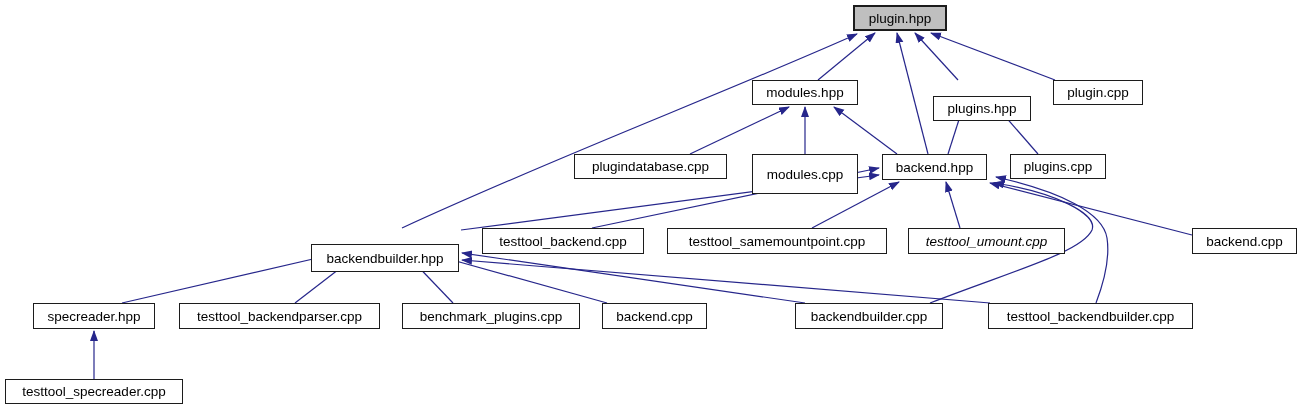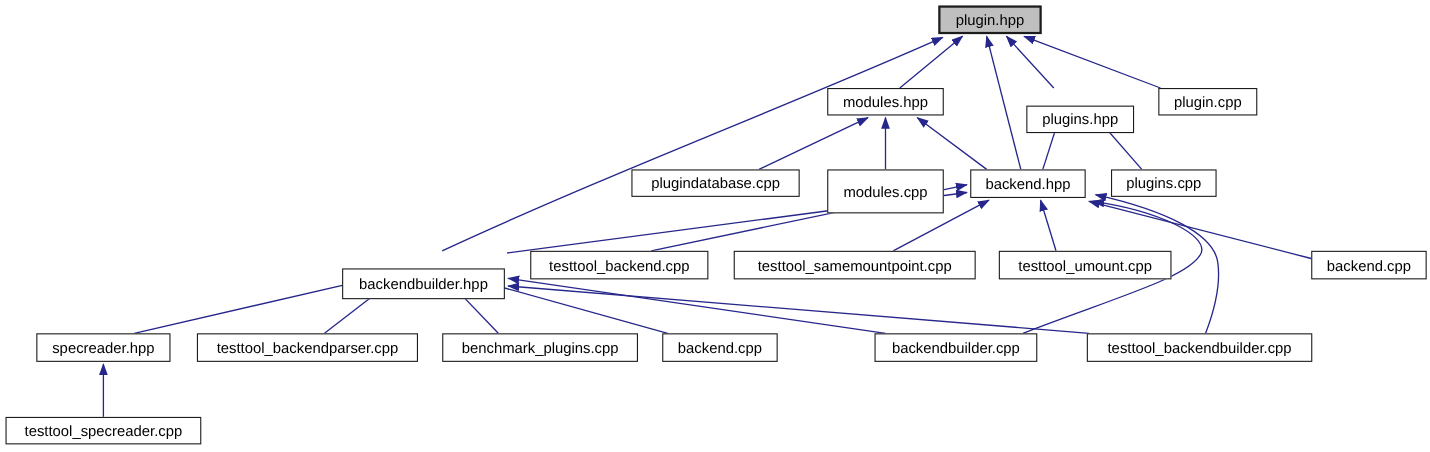--- a/index.html
+++ b/index.html
@@ -79,21 +79,21 @@
     <div class="node" style="left: 752px; top: 80px; width: 106px; height: 25px;">modules.hpp</div>
     <div class="node" style="left: 933px; top: 80px; width: 98px; height: 25px; margin-top: 16px;">plugins.hpp</div>
     <div class="node" style="left: 1053px; top: 80px; width: 90px; height: 25px;">plugin.cpp</div>
     <div class="node" style="left: 574px; top: 154px; width: 153px; height: 25px;">plugindatabase.cpp</div>
     <div class="node" style="left: 752px; top: 154px; width: 106px; height: 40px;">modules.cpp</div>
     <div class="node" style="left: 882px; top: 154px; width: 105px; height: 26px;">backend.hpp</div>
     <div class="node" style="left: 1010px; top: 154px; width: 96px; height: 25px;">plugins.cpp</div>
     <div class="node" style="left: 311px; top: 228px; width: 148px; height: 28px; margin-top: 16px;">backendbuilder.hpp</div>
     <div class="node" style="left: 482px; top: 228px; width: 162px; height: 26px;">testtool_backend.cpp</div>
     <div class="node" style="left: 667px; top: 228px; width: 220px; height: 26px;">testtool_samemountpoint.cpp</div>
-    <div class="node" style="left: 908px; top: 228px; width: 157px; height: 26px;">testtool_umount.cpp</div>
+    <div class="node" style="left: 908px; top: 228px; width: 157px; height: 26px; font-style: italic;">testtool_umount.cpp</div>
     <div class="node" style="left: 1192px; top: 228px; width: 105px; height: 26px;">backend.cpp</div>
     <div class="node" style="left: 33px; top: 303px; width: 122px; height: 26px;">specreader.hpp</div>
     <div class="node" style="left: 179px; top: 303px; width: 201px; height: 26px;">testtool_backendparser.cpp</div>
     <div class="node" style="left: 402px; top: 303px; width: 178px; height: 26px;">benchmark_plugins.cpp</div>
     <div class="node" style="left: 602px; top: 303px; width: 105px; height: 26px;">backend.cpp</div>
     <div class="node" style="left: 988px; top: 303px; width: 205px; height: 26px;">testtool_backendbuilder.cpp</div>
     <div class="node" style="left: 795px; top: 303px; width: 148px; height: 26px;">backendbuilder.cpp</div>
     <div class="node" style="left: 5px; top: 379px; width: 178px; height: 25px;">testtool_specreader.cpp</div>
   </div>
 

